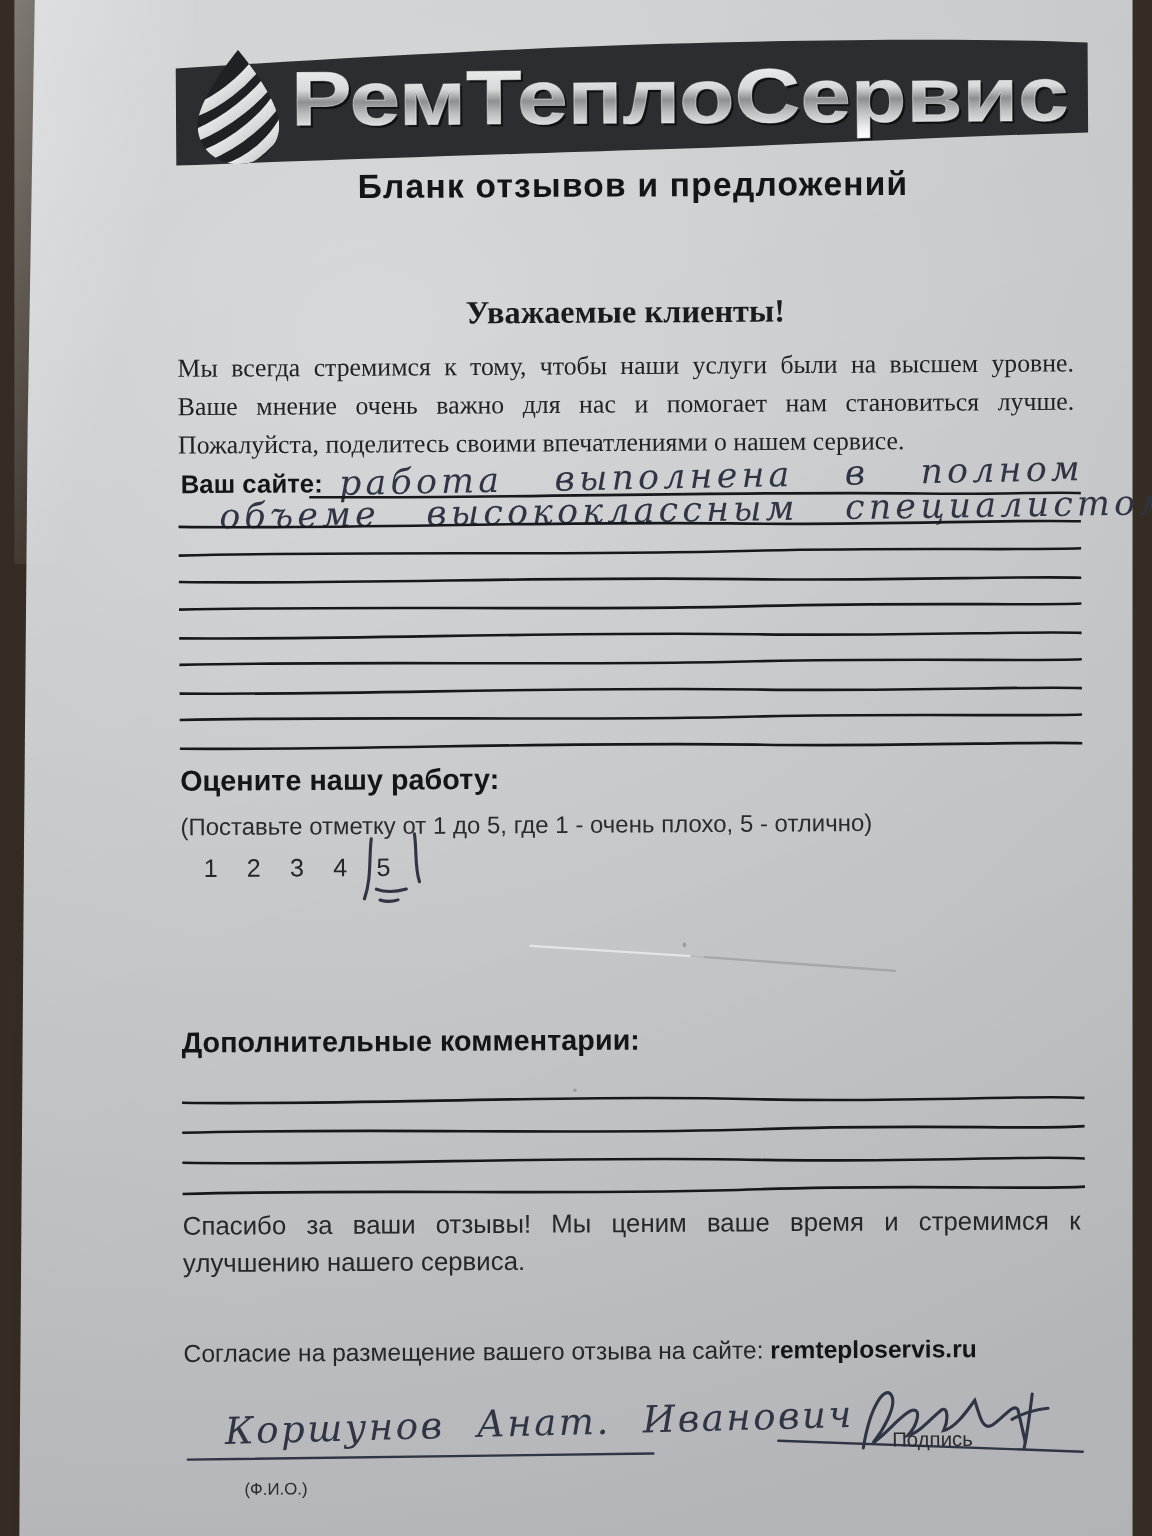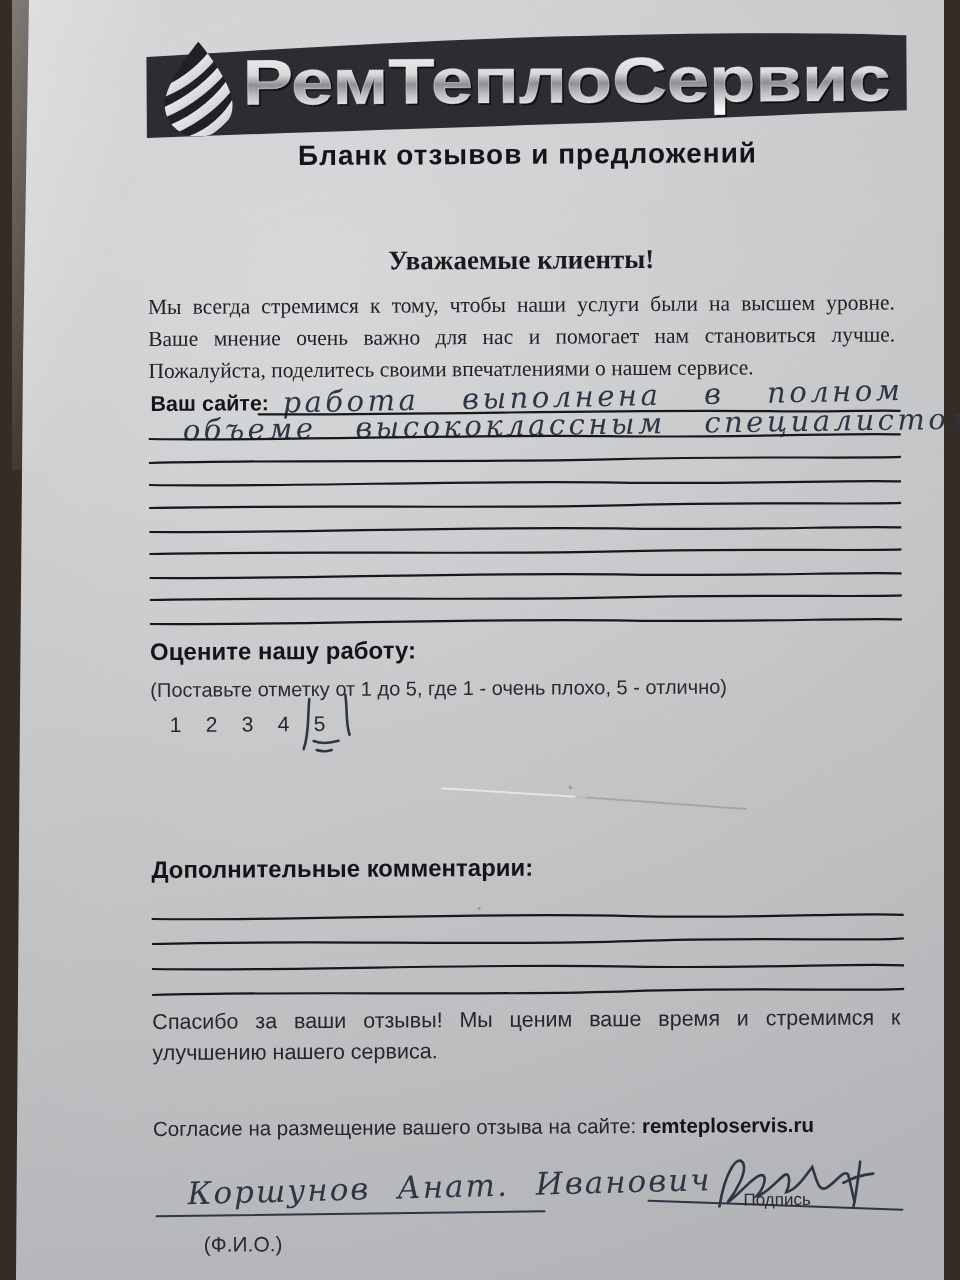--- a/index.html
+++ b/index.html
@@ -89,21 +89,21 @@
 
   .consent { position:absolute; left:138px; top:1115px; font-size:20.5px; color:#26272b; }
   .consent b { color:#141519; }
 
   .sig-name { left:172px; top:1168px; font-size:31px; letter-spacing:2px; word-spacing:15px; transform:rotate(-1.2deg); }
   .sig-line { position:absolute; height:2px; background:var(--ink); border-radius:2px; }
   .sig-line-left { left:140px; top:1212px; width:390px; transform:rotate(-0.4deg); }
   .sig-line-right { left:632px; top:1206px; width:256px; transform:rotate(2.4deg); }
   .sig-scribble { position:absolute; left:690px; top:1150px; }
   .sig-scribble path { stroke:var(--ink); stroke-width:2.6; fill:none; stroke-linecap:round; }
-  .fio-label { position:absolute; left:188px; top:1231px; font-size:21px; color:#2a2b2f; }
+  .fio-label { position:absolute; left:188px; top:1231px; font-size:14px; color:#2a2b2f; }
   .sign-label { position:absolute; left:728px; top:1192px; font-size:17px; color:#2a2b2f; }
 </style>
 </head>
 <body>
 
 <div class="photo">
   <div class="paper"></div>
   <div class="corner-light"></div>
   <div class="paper-shade"></div>
 

